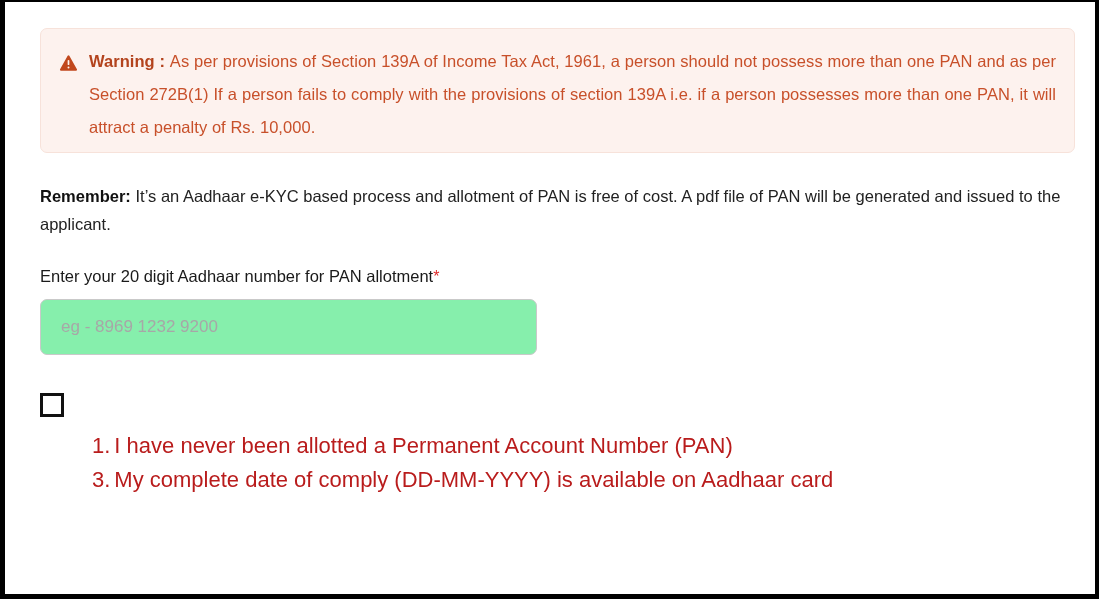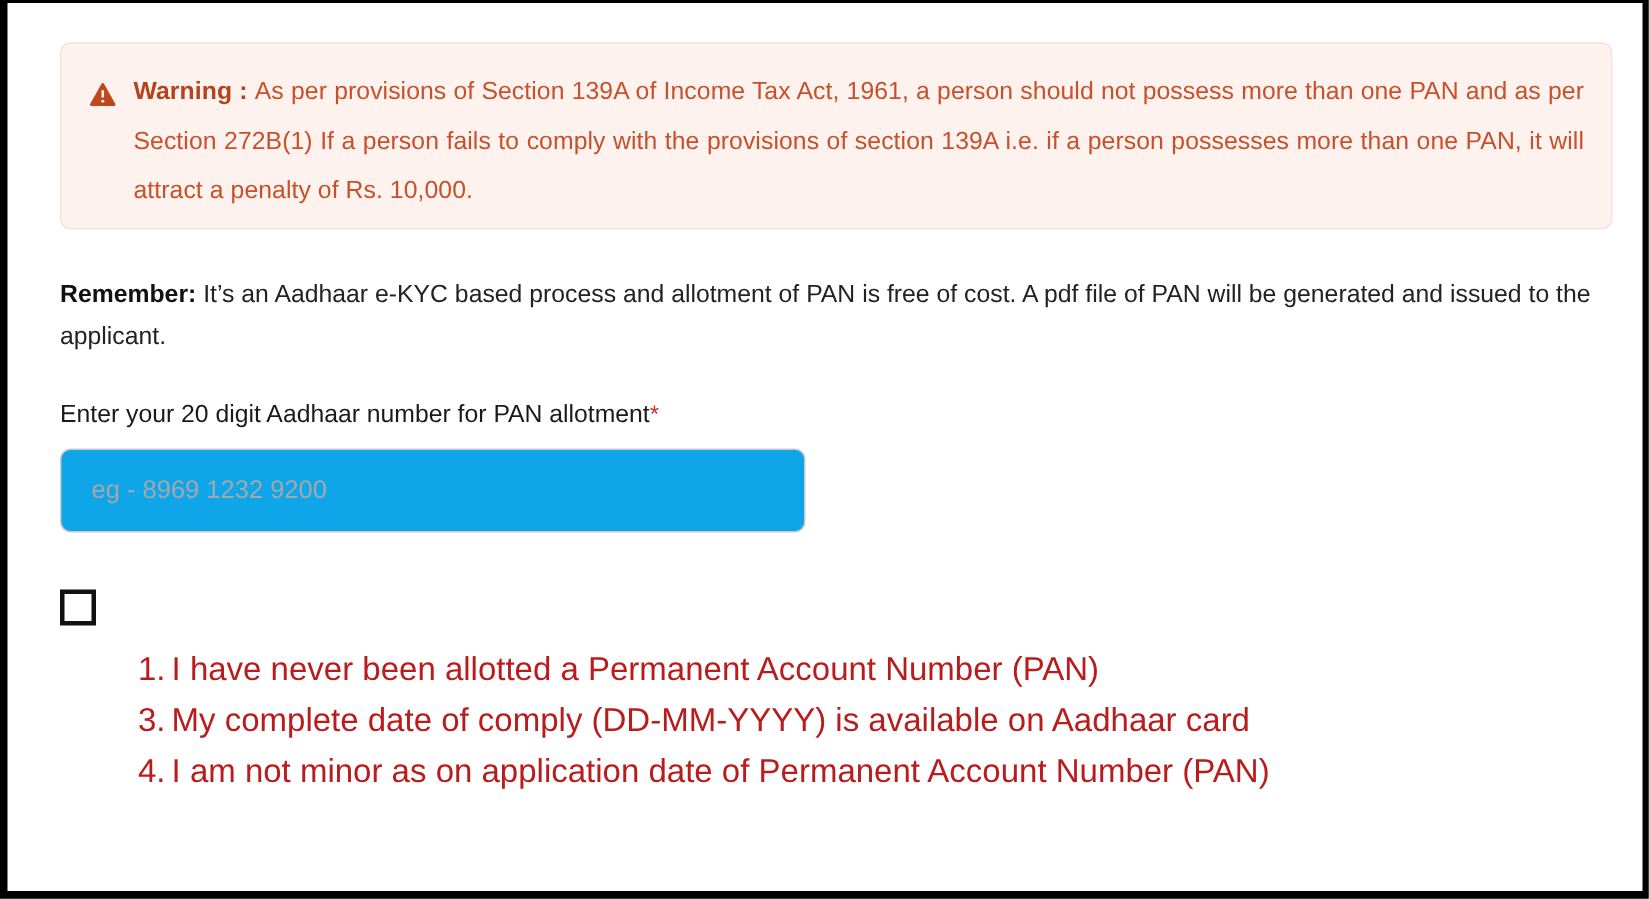--- a/index.html
+++ b/index.html
@@ -90,21 +90,21 @@
 
   
   .aadhaar-input {
     display: block;
     box-sizing: border-box;
     margin-top: 12px;
     width: 497px;
     height: 56px;
     border: 1px solid #c9c9c9;
     border-radius: 7px;
-    background: #0ea5e9;
+    background: #86efac;
     padding: 0 20px;
     font-family: "Liberation Sans", sans-serif;
     font-size: 17px;
     color: #333333;
     outline: none;
   }
   .aadhaar-input::placeholder {
     color: #a7a7a7;
     font-size: 17px;
   }
@@ -171,17 +171,16 @@
     </div>
     <input class="aadhaar-input" type="text" placeholder="eg - 8969 1232 9200" style="">
 
     <div class="confirm-row">
       <span class="confirm-checkbox"></span>
     </div>
 
     <ol class="confirm-list">
       <li><span class="num">1.</span><span>I have never been allotted a Permanent Account Number (PAN)</span></li>
       <li><span class="num">3.</span><span>My complete date of comply (DD-MM-YYYY) is available on Aadhaar card</span></li>
-      <li><span class="num">4.</span><span>I am not minor as on application date of Permanent Account Number (PAN)</span></li>
     </ol>
 
   </div>
 </div>
 
 </body></html>

